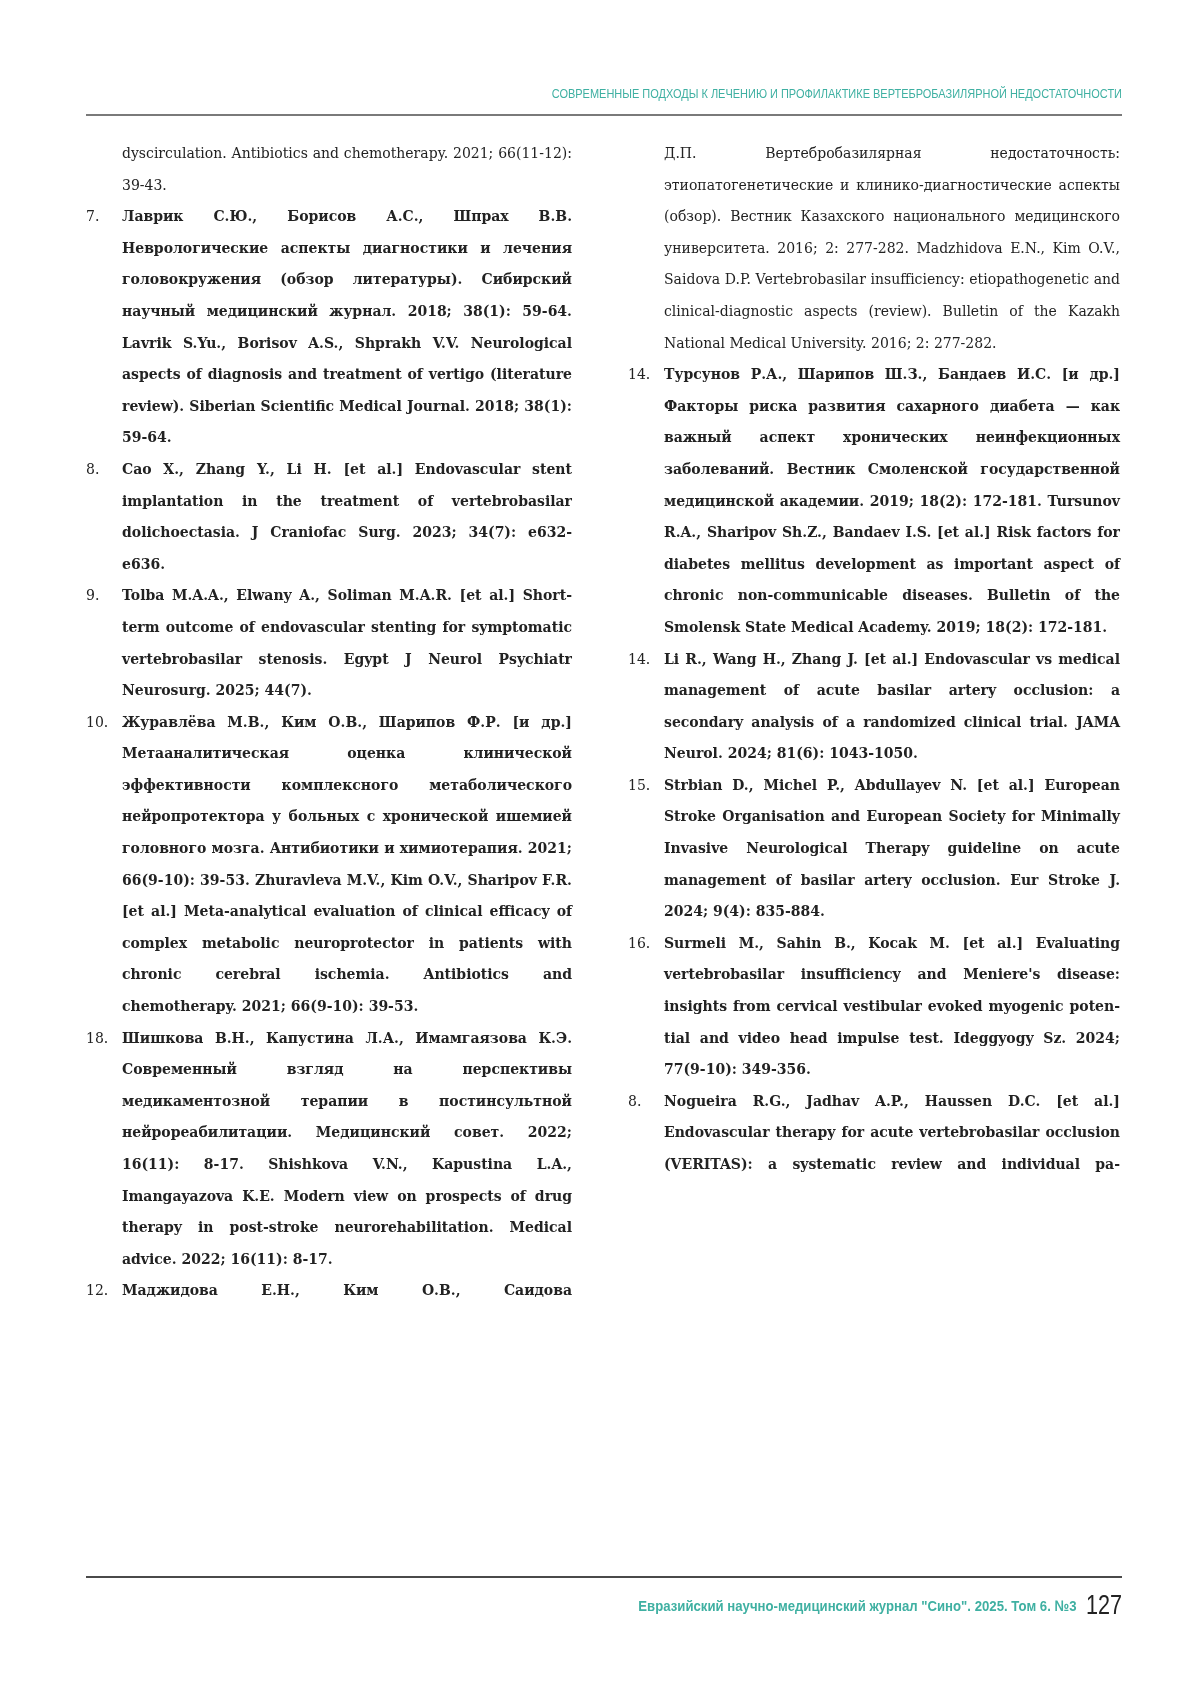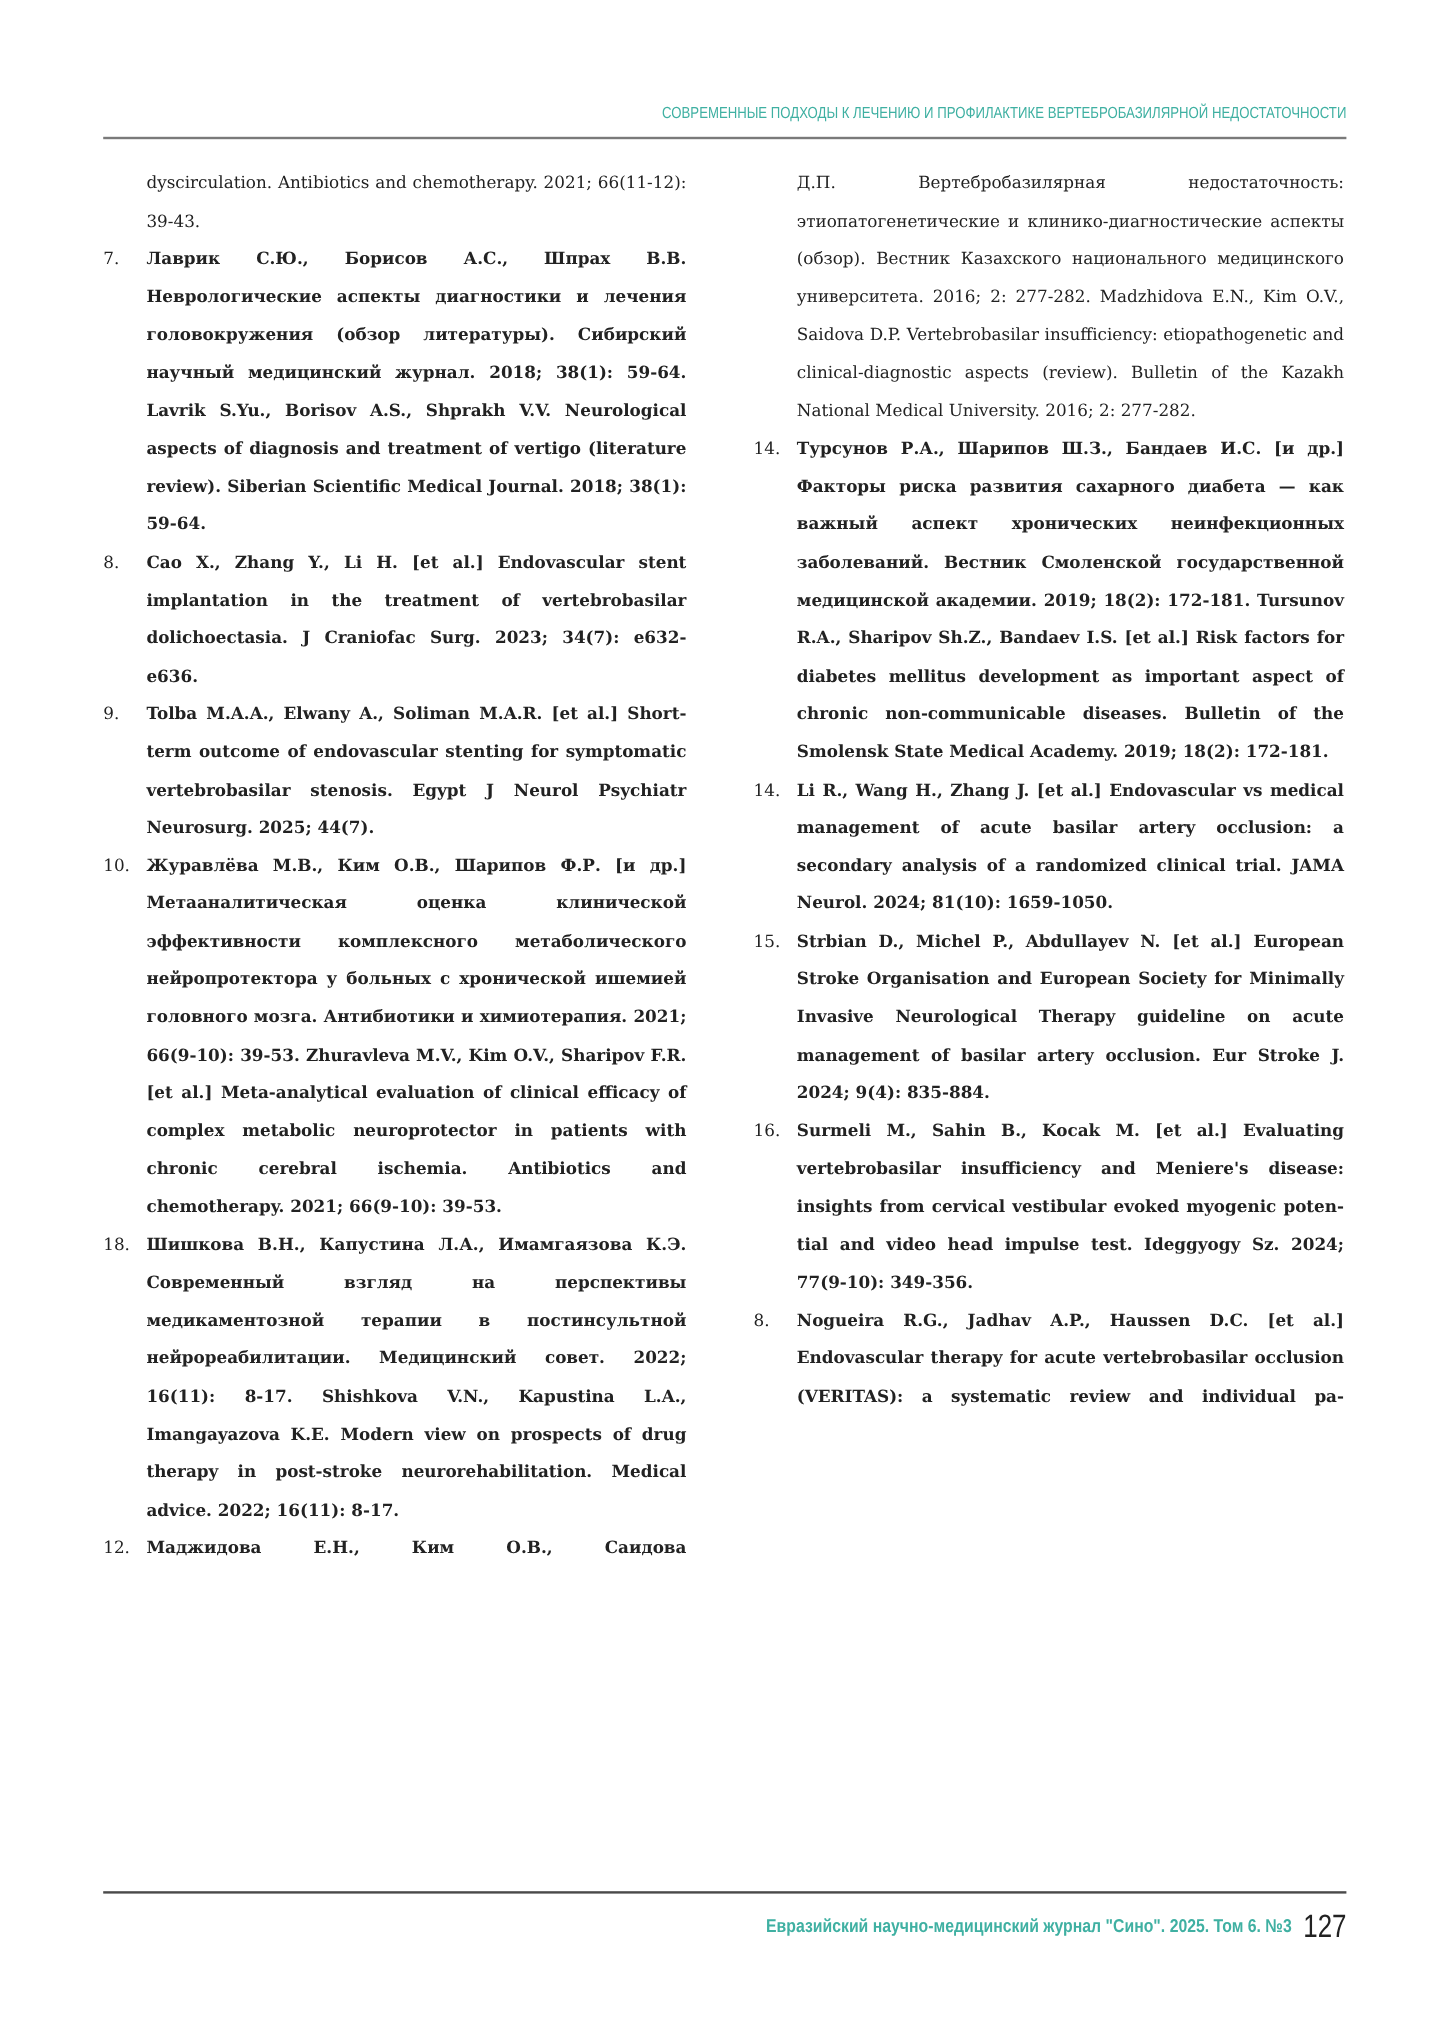--- a/index.html
+++ b/index.html
@@ -56,21 +56,21 @@
 </div>
 
 <div class="col col-right">
   <div class="cont">Д.П. Вертебробазилярная недоста­точность: этиопатогенетические и клинико-диагностические аспекты (обзор). Вестник Казахского нацио­нального медицинского университе­та. 2016; 2: 277-282. Madzhidova E.N., Kim O.V., Saidova D.P. Vertebrobasilar insufficiency: etiopathogenetic and clinical-diagnostic aspects (review). Bulletin of the Kazakh National Medical University. 2016; 2: 277-282.</div>
   <div class="ref">
     <span class="num">14.</span>
     <span class="txt">Турсунов Р.А., Шарипов Ш.З., Бандаев И.С. [и др.] Факторы риска развития сахарного диабета — как важный аспект хронических неинфекционных заболеваний. Вестник Смоленской го­сударственной медицинской акаде­мии. 2019; 18(2): 172-181. Tursunov R.A., Sharipov Sh.Z., Bandaev I.S. [et al.] Risk factors for diabetes mellitus development as important aspect of chronic non-communicable diseases. Bulletin of the Smolensk State Medical Academy. 2019; 18(2): 172-181.</span>
   </div>
   <div class="ref">
     <span class="num">14.</span>
-    <span class="txt">Li R., Wang H., Zhang J. [et al.] Endovas­cular vs medical management of acute basilar artery occlusion: a secondary analysis of a randomized clinical trial. JAMA Neurol. 2024; 81(10): 1659-1050.</span>
+    <span class="txt">Li R., Wang H., Zhang J. [et al.] Endovas­cular vs medical management of acute basilar artery occlusion: a secondary analysis of a randomized clinical trial. JAMA Neurol. 2024; 81(6): 1043-1050.</span>
   </div>
   <div class="ref">
     <span class="num">15.</span>
     <span class="txt">Strbian D., Michel P., Abdullayev N. [et al.] European Stroke Organisation and European Society for Minimally Invasive Neurological Therapy guideline on acute management of basilar artery occlusion. Eur Stroke J. 2024; 9(4): 835-884.</span>
   </div>
   <div class="ref">
     <span class="num">16.</span>
     <span class="txt">Surmeli M., Sahin B., Kocak M. [et al.] Evaluating vertebrobasilar insufficiency and Meniere's disease: insights from cer­vical vestibular evoked myogenic poten­tial and video head impulse test. Ideggy­ogy Sz. 2024; 77(9-10): 349-356.</span>
   </div>
   <div class="ref">

